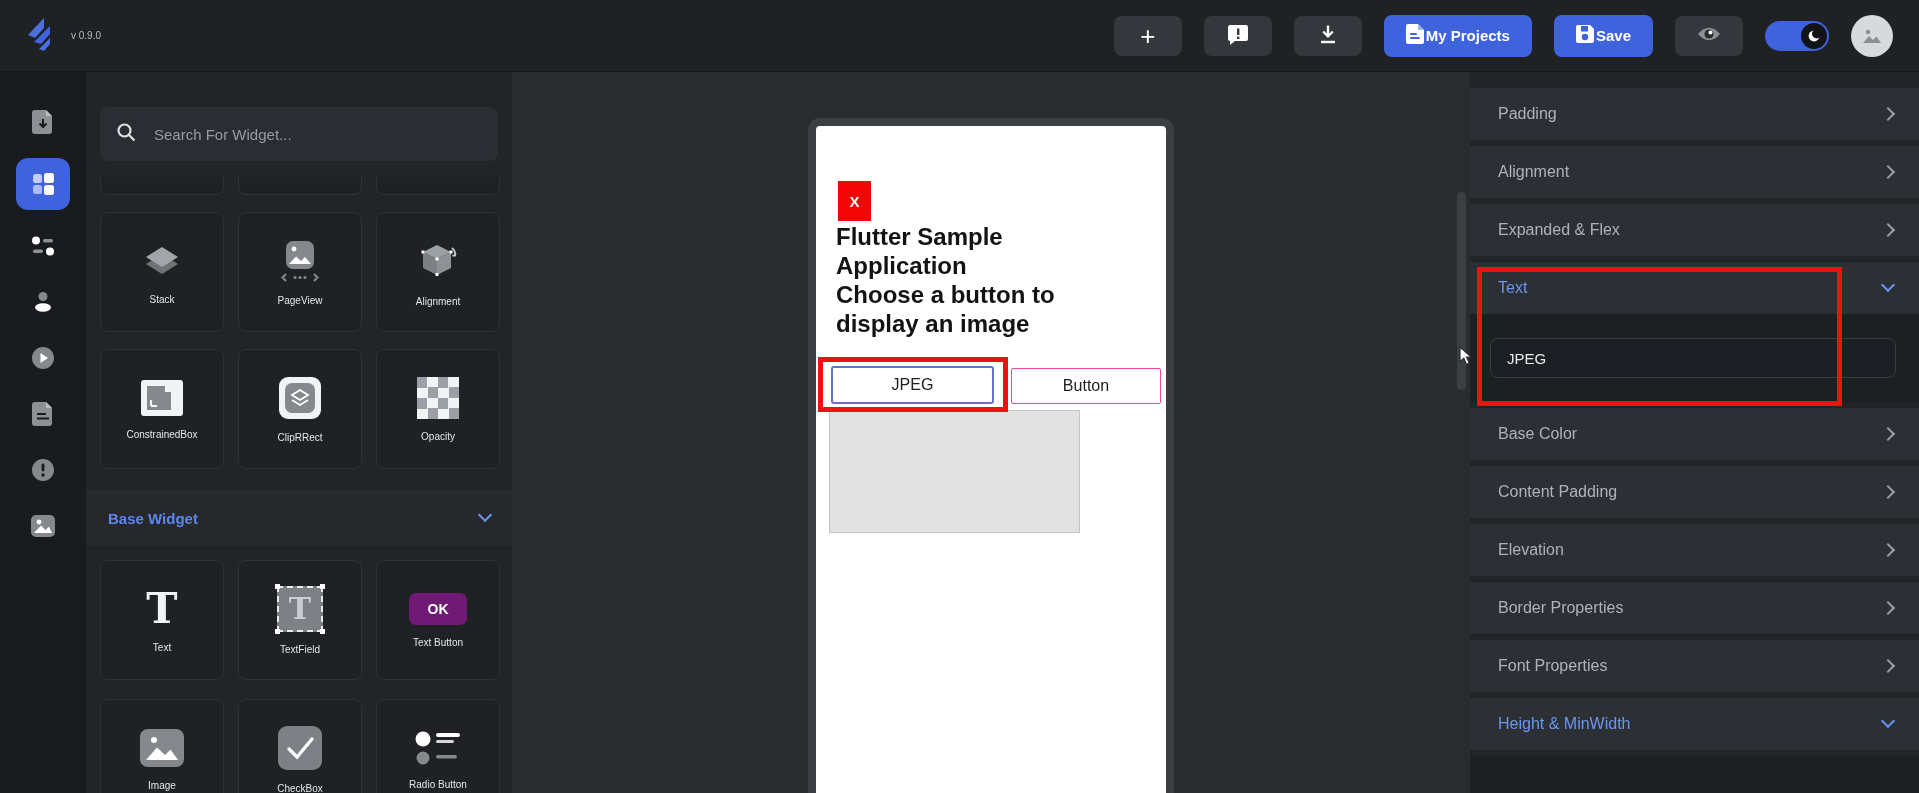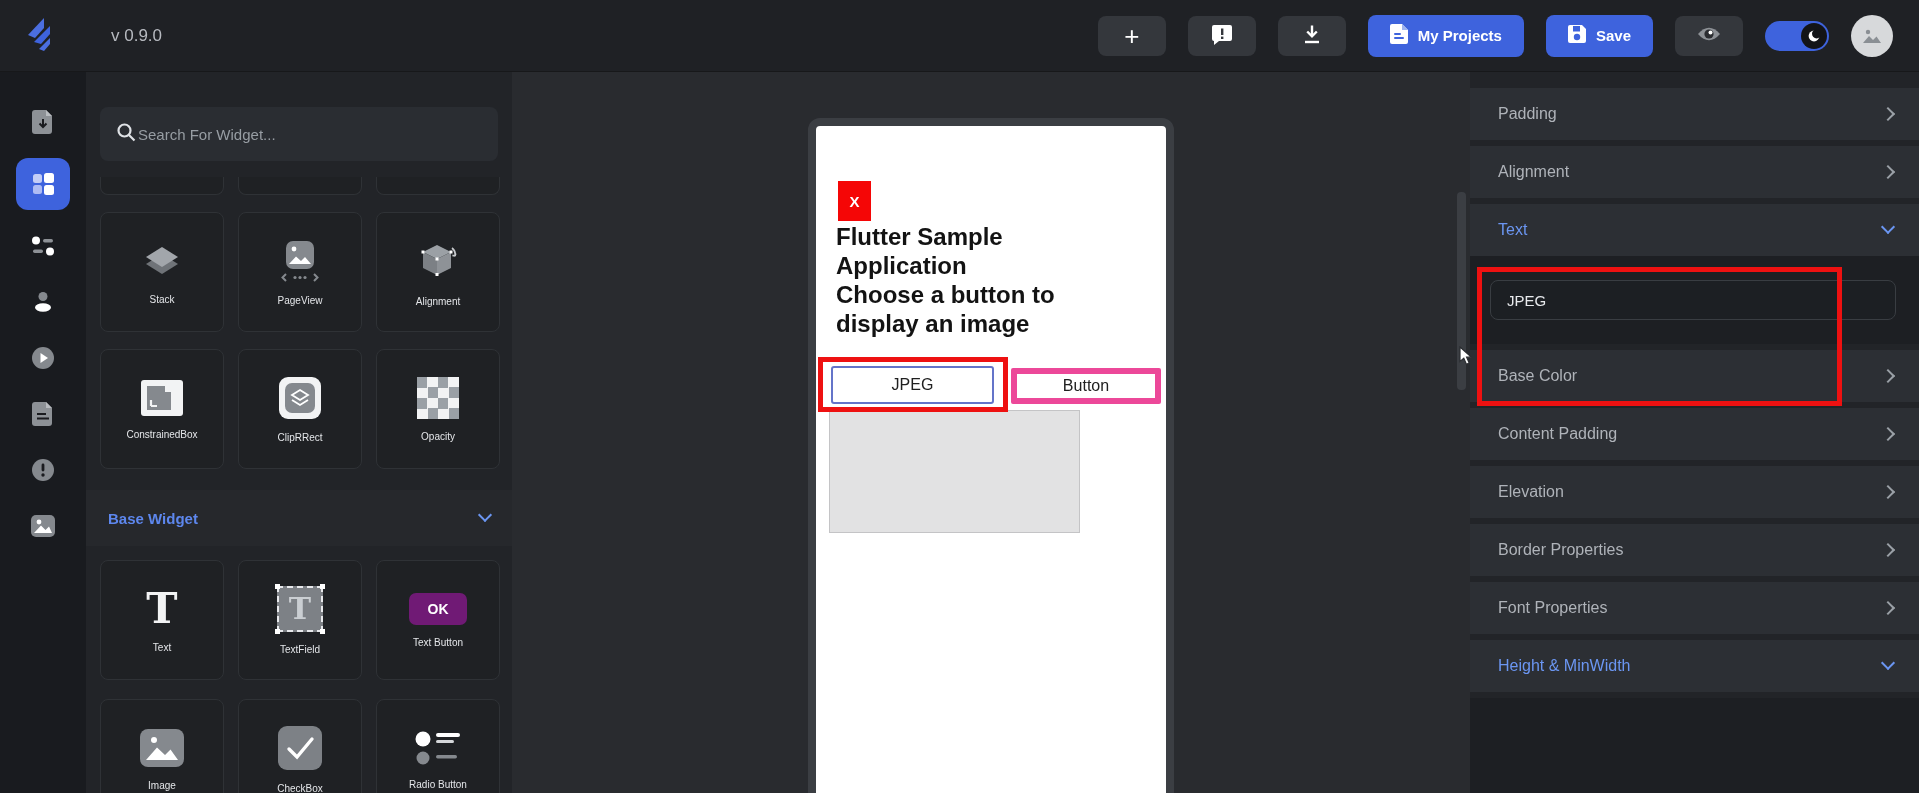--- a/index.html
+++ b/index.html
@@ -5,44 +5,44 @@
   * { margin:0; padding:0; box-sizing:border-box; }
   html,body { width:1919px; height:793px; overflow:hidden; background:#292b2f;
               font-family:"Liberation Sans", sans-serif; }
   body { position:relative; }
 
   
   .header { position:absolute; left:0; top:0; width:1919px; height:72px;
             background:#1f2125; border-bottom:1px solid #17181a;
             display:flex; align-items:center; justify-content:space-between; padding:0 26px; }
   .h-left { display:flex; align-items:center; gap:18px; }
-  .version { color:#b7bac0; font-size:17px;margin-left:40px; }
+  .version { color:#b7bac0; font-size:10px; }
   .h-right { display:flex; align-items:center; gap:22px; }
   .hbtn { width:68px; height:40px; background:#34373c; border-radius:8px; border:none;
           display:flex; align-items:center; justify-content:center; color:#fff; cursor:pointer; }
   .plus-glyph { font-size:26px; font-weight:400; line-height:1; color:#fff; }
   .bluebtn { height:42px; padding:0 22px; background:#3e63dd; border:none; border-radius:8px;
-             color:#fff; font-weight:bold; font-size:15px; display:flex; align-items:center; gap:10px; cursor:pointer; }
+             color:#fff; font-weight:bold; font-size:15px; display:flex; align-items:center; gap:2px; cursor:pointer; }
   .toggle { width:64px; height:30px; border-radius:15px; background:#3e63dd; position:relative; cursor:pointer; }
   .knob { position:absolute; right:2px; top:2px; width:26px; height:26px; border-radius:50%;
           background:#131417; display:flex; align-items:center; justify-content:center; }
   .avatar { width:42px; height:42px; border-radius:50%; background:#d7d9db;
             display:flex; align-items:center; justify-content:center; }
 
   
   .iconbar { position:absolute; left:0; top:72px; width:86px; height:721px; background:#191b1f;
              display:flex; flex-direction:column; align-items:center; padding-top:30px; gap:16px; }
   .ibtn { width:44px; height:40px; display:flex; align-items:center; justify-content:center; cursor:pointer; }
   .ibtn.active { width:54px; height:52px; background:#3e63dd; border-radius:12px; }
 
   
   .wpanel { position:absolute; left:86px; top:72px; width:426px; height:721px;
             background:#222428; overflow:hidden; }
   .search { position:absolute; left:14px; top:35px; width:398px; height:54px; background:#2a2d32;
-            border-radius:8px; display:flex; align-items:center; gap:2px; padding:0 16px; }
+            border-radius:8px; display:flex; align-items:center; gap:18px; padding:0 16px; }
   .search input { flex:1; background:transparent; border:none; outline:none; color:#dfe2e6; font-size:15px; }
   .search input::placeholder { color:#979da3; }
   .stubs { position:absolute; left:14px; top:105px; display:flex; gap:14px; }
   .stub { width:124px; height:18px; background:#1f2124; border:1px solid #2f3236; border-top:none;
           border-radius:0 0 8px 8px; }
   .grid-row { position:absolute; left:14px; display:flex; gap:14px; }
   .tile { width:124px; height:120px; background:#1f2124; border:1px solid #2f3236; border-radius:8px;
           display:flex; flex-direction:column; align-items:center; justify-content:center; gap:12px; cursor:grab; }
   .tile-label { font-size:10px; color:#e4e6e9; }
   .bw-header { position:absolute; left:0; top:418px; width:426px; height:56px; background:#26282c;
@@ -64,21 +64,21 @@
   .phone { position:absolute; left:296px; top:46px; width:350px; height:730px; background:#fff;
            border:8px solid #3b3e43; border-radius:12px; box-sizing:content-box; }
   .ximg { position:absolute; left:22px; top:55px; width:33px; height:40px; background:#f50606;
           display:flex; align-items:center; justify-content:center; color:#fff; font-weight:bold; font-size:15px; }
   .ptitle { position:absolute; left:20px; top:96px; width:256px; font-weight:bold;
             font-size:24px; line-height:29px; color:#131313; }
   .jpeg-btn { position:absolute; left:15px; top:240px; width:163px; height:38px; background:#fff;
               border:2px solid #6474c9; border-radius:3px; font-size:16px; color:#202020; cursor:pointer;
               font-family:"Liberation Sans", sans-serif; }
   .plain-btn { position:absolute; left:195px; top:242px; width:150px; height:36px; background:#fff;
-               border:6px solid #ec4899; border-radius:2px; font-size:16px; color:#202020; cursor:pointer;
+               border:1px solid #ec4899; border-radius:2px; font-size:16px; color:#202020; cursor:pointer;
                font-family:"Liberation Sans", sans-serif; }
   .img-box { position:absolute; left:13px; top:284px; width:251px; height:123px; background:#e2e2e3;
              border:1px solid #c4c4c6; }
   .red-box { border:5px solid #ee1111; pointer-events:none; }
   .phone-red { position:absolute; left:2px; top:231px; width:190px; height:55px; }
 
   
   .ppanel { position:absolute; left:1470px; top:72px; width:449px; height:721px; background:#222428;
             display:flex; flex-direction:column; padding-top:16px; }
   .prow { flex:none; height:52px; background:#2c2f34; margin-bottom:6px; display:flex; align-items:center;
@@ -401,20 +401,24 @@
 
 <div class="ppanel">
   <div class="prow">
     <span class="prow-label">Padding</span>
     <span class="chev"></span>
   </div>
   <div class="prow">
     <span class="prow-label">Alignment</span>
     <span class="chev"></span>
   </div>
+  <div class="prow">
+    <span class="prow-label">Expanded &amp; Flex</span>
+    <span class="chev"></span>
+  </div>
   <div class="prow noGap">
     <span class="prow-label blue">Text</span>
     <span class="chev down"></span>
   </div>
   <div class="pexpand">
     <input class="pinput" value="JPEG" style="">
   </div>
   <div class="prow">
     <span class="prow-label">Base Color</span>
     <span class="chev"></span>

